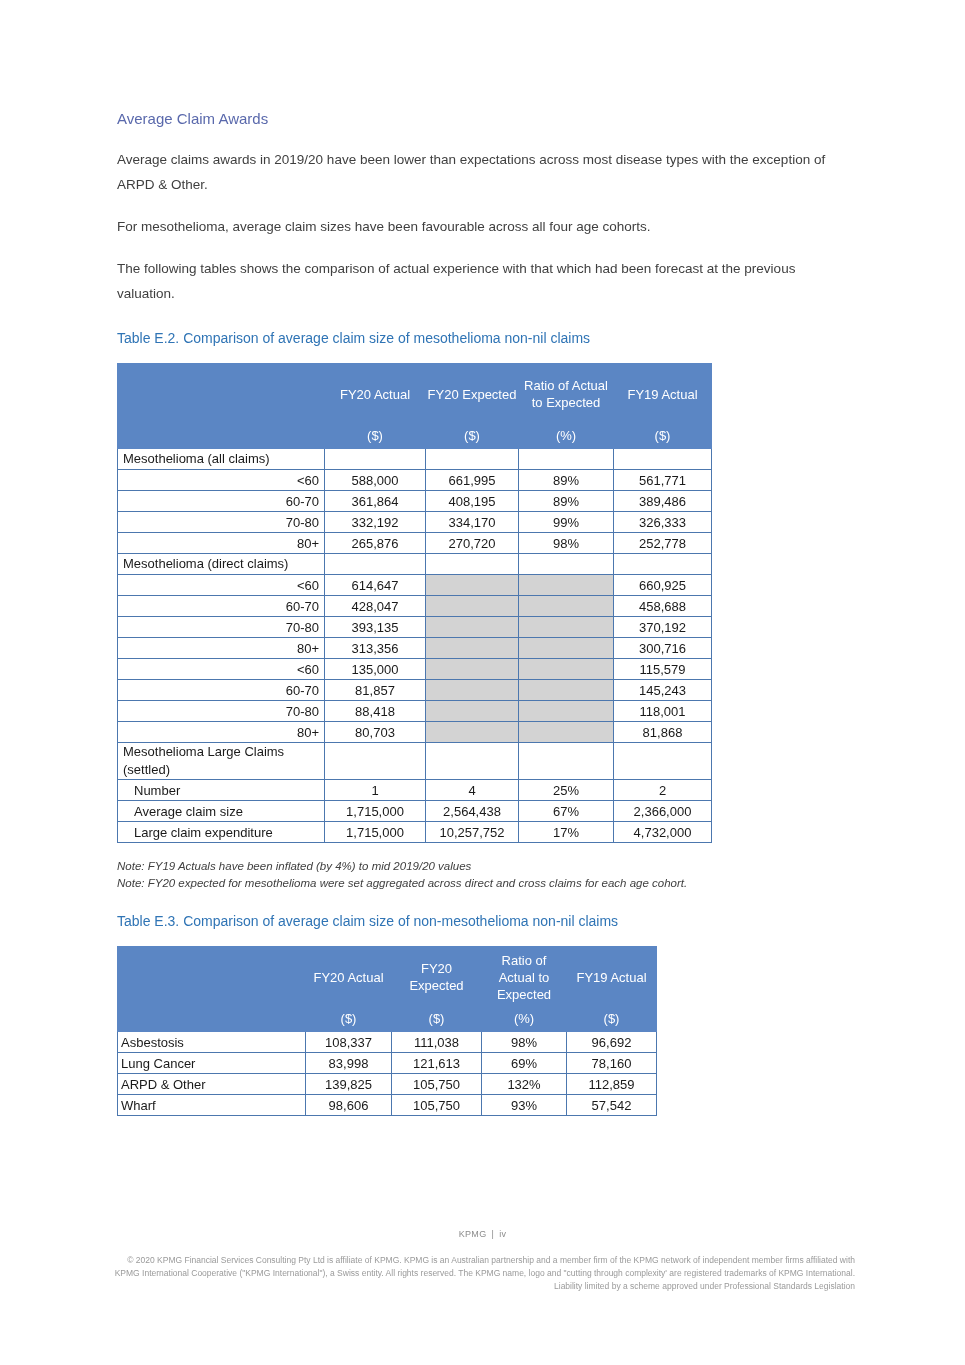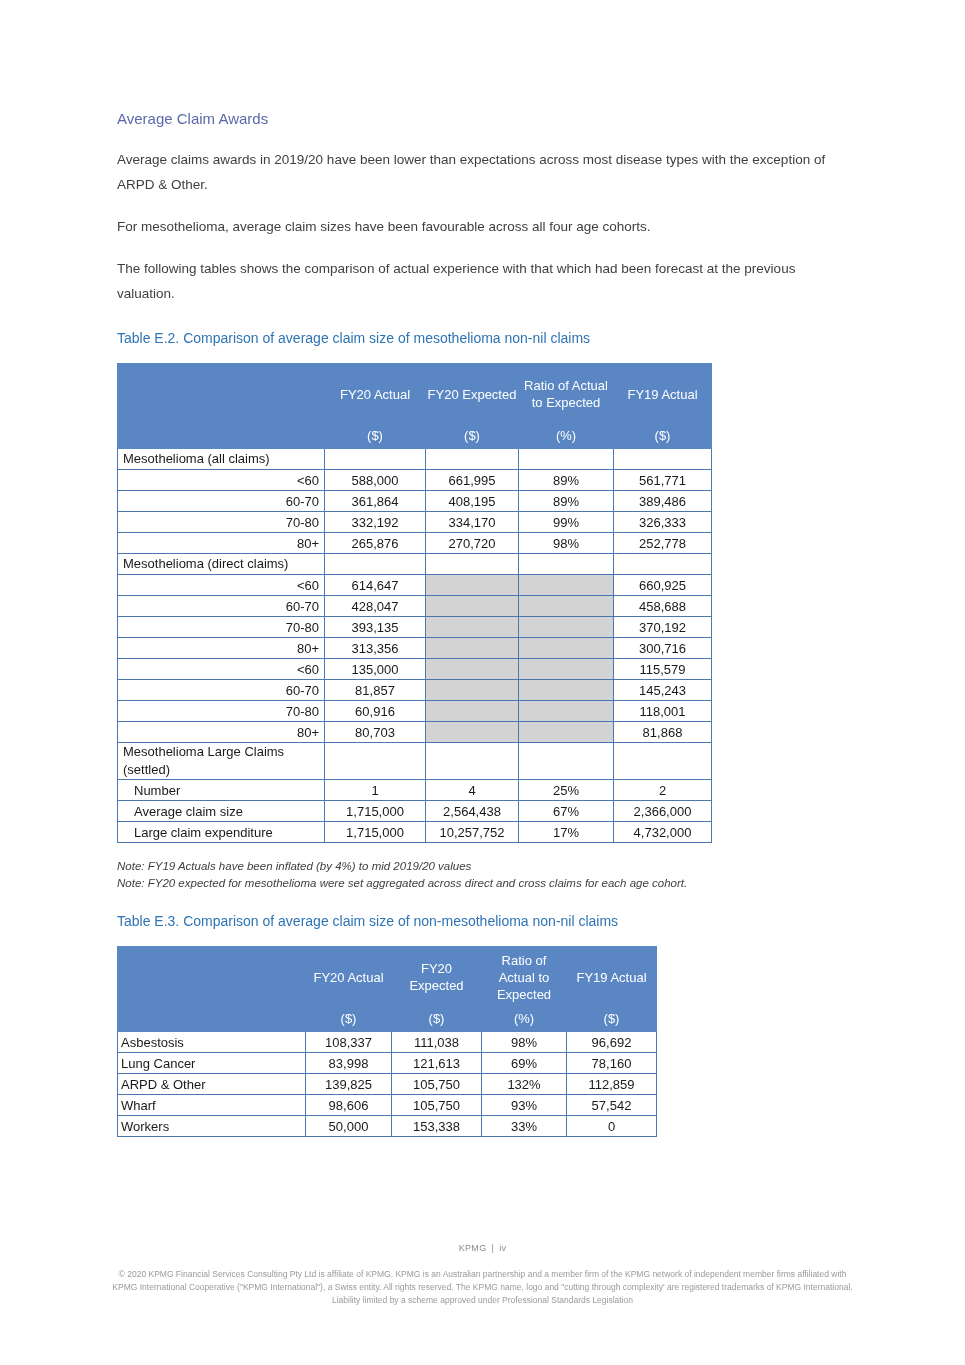--- a/index.html
+++ b/index.html
@@ -27,21 +27,21 @@
   td.lbl.age{text-align:right;padding-right:5px;}
   td.lbl.metric{text-align:left;padding-left:16px;}
   td.lbl.plain{text-align:left;padding-left:3px;}
 
   .note{font-style:italic;font-size:11.5px;color:#404040;margin:17px 0 0 0;}
   .note + .note{margin-top:5px;}
 
   .footer{position:absolute;left:0;right:0;bottom:58px;text-align:center;}
   .pageno{font-size:9px;color:#8C8C8C;margin-bottom:15px;letter-spacing:0.3px;}
   .pageno .sep{margin:0 5px;}
-  .copyright{font-size:8.5px;color:#9A9A9A;line-height:13px;width:745px;margin:0 auto;}
+  .copyright{font-size:8.5px;color:#9A9A9A;line-height:13px;width:745px;margin:14px auto;text-align:right;}
 </style>
 </head>
 <body>
 
 <div class="page">
   <div class="content">
 
     <h1 class="heading">Average Claim Awards</h1>
 
     <p class="para">Average claims awards in 2019/20 have been lower than expectations across most disease types with the exception of ARPD &amp; Other.</p>
@@ -154,21 +154,21 @@
           </tr>
           <tr>
             <td class="lbl age">60-70</td>
             <td class="val">81,857</td>
             <td class="val grey"></td>
             <td class="val grey"></td>
             <td class="val">145,243</td>
           </tr>
           <tr>
             <td class="lbl age">70-80</td>
-            <td class="val">60,916</td>
+            <td class="val">88,418</td>
             <td class="val grey"></td>
             <td class="val grey"></td>
             <td class="val">118,001</td>
           </tr>
           <tr>
             <td class="lbl age">80+</td>
             <td class="val">80,703</td>
             <td class="val grey"></td>
             <td class="val grey"></td>
             <td class="val">81,868</td>
@@ -255,27 +255,20 @@
             <td class="val">132%</td>
             <td class="val">112,859</td>
           </tr>
           <tr>
             <td class="lbl plain">Wharf</td>
             <td class="val">98,606</td>
             <td class="val">105,750</td>
             <td class="val">93%</td>
             <td class="val">57,542</td>
           </tr>
-          <tr>
-            <td class="lbl plain">Workers</td>
-            <td class="val">50,000</td>
-            <td class="val">153,338</td>
-            <td class="val">33%</td>
-            <td class="val">0</td>
-          </tr>
         </tbody>
     </table>
 
   </div>
 
   <div class="footer">
     <div class="pageno">
       <span>KPMG</span><span class="sep">|</span><span>iv</span>
     </div>
     <div class="copyright">© 2020 KPMG Financial Services Consulting Pty Ltd is affiliate of KPMG. KPMG is an Australian partnership and a member firm of the KPMG network of independent member firms affiliated with KPMG International Cooperative ("KPMG International"), a Swiss entity. All rights reserved. The KPMG name, logo and "cutting through complexity' are registered trademarks of KPMG International. Liability limited by a scheme approved under Professional Standards Legislation</div>

